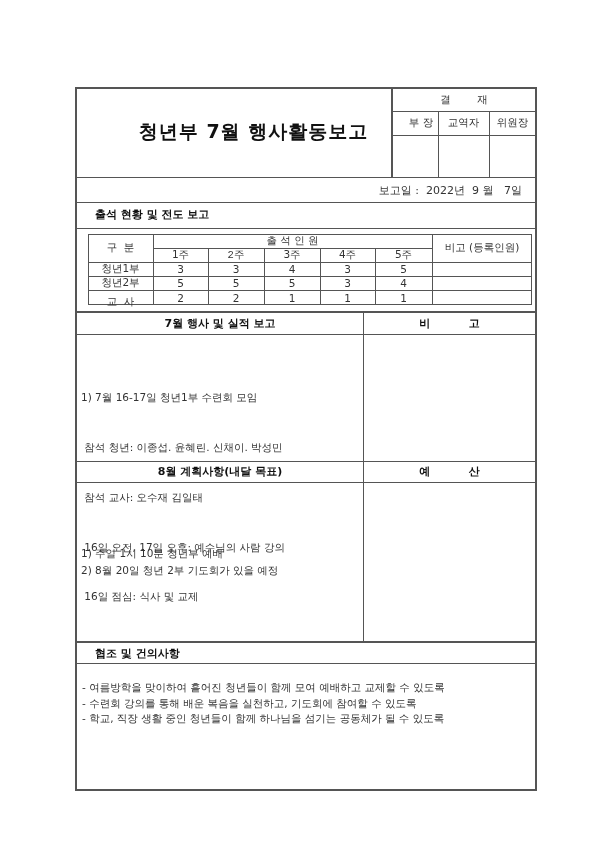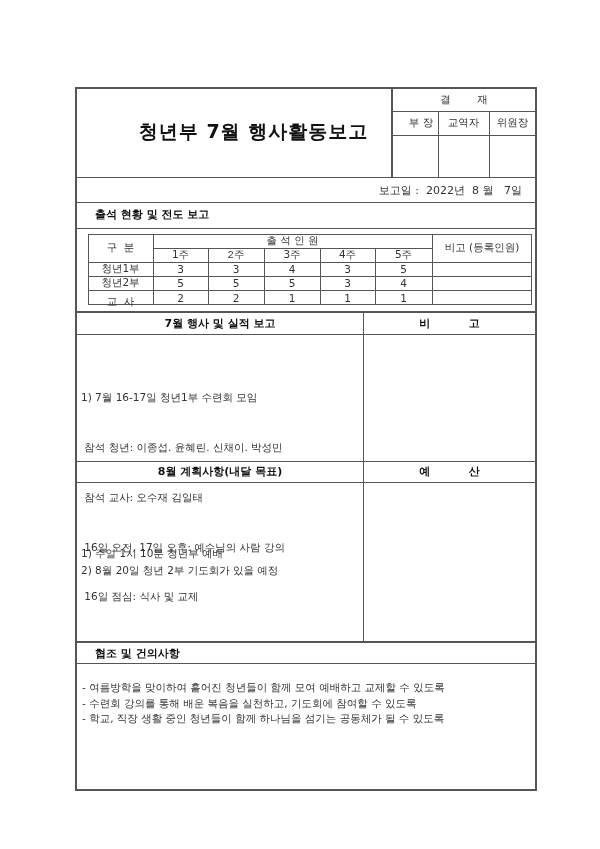--- a/index.html
+++ b/index.html
@@ -42,21 +42,21 @@
 <div class="abs" style="left:439px; top:136px; width:50px; height:41px;"></div>
 <div class="abs" style="left:490px; top:136px; width:46px; height:41px;"></div>
 
 <div class="hline" style="left:77px; top:177px; width:459px;"></div>
 
 <div class="date">
   <span>보고일 :</span>
   <span>  </span>
   <span>2022년</span>
   <span>  </span>
-  <span>8 월</span>
+  <span>9 월</span>
   <span>   </span>
   <span>7일</span>
 </div>
 
 <div class="hline" style="left:77px; top:202px; width:459px;"></div>
 
 <div class="sec-title" style="left:95px; top:207px;">출석 현황 및 전도 보고</div>
 <div class="hline" style="left:77px; top:228px; width:459px;"></div>
 
 <div class="abs" style="left:88px; top:234px; width:444px; height:71px; border:1px solid #555;"></div>

